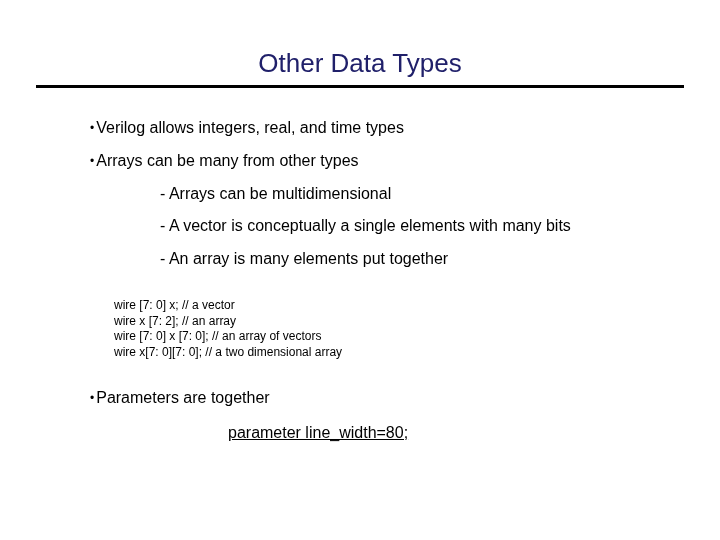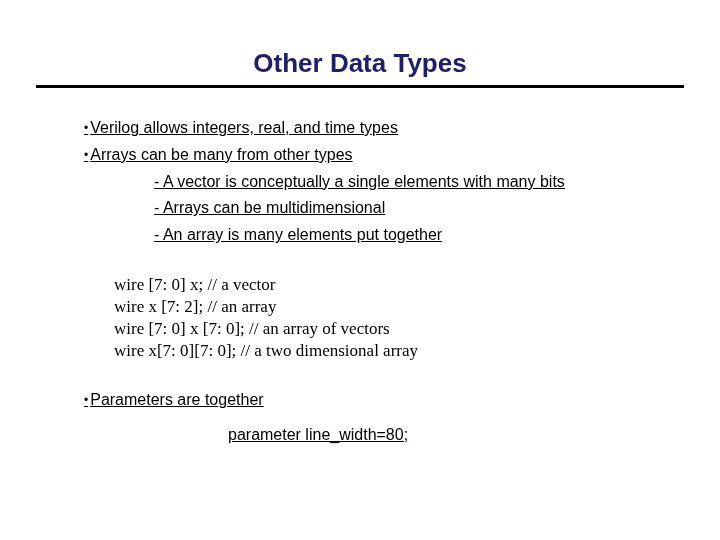--- a/index.html
+++ b/index.html
@@ -15,53 +15,52 @@
     width: 720px;
     height: 540px;
     position: relative;
     box-sizing: border-box;
     padding-top: 48px;
   }
   .title {
     text-align: center;
     font-size: 26px;
     color: #20206a;
-    font-weight: 700;
+    font-weight: 400;
     margin: 0 0 6px 0;
   }
   .rule {
     border: none;
     border-top: 3px solid #000;
     margin: 0 36px 30px 36px;
   }
   .content {
     padding-left: 78px;
     padding-right: 36px;
     font-size: 16px;
     line-height: 1.3;
   }
   .bullet {
-    margin: 6px;
-    text-decoration: underline;
+    margin: 12px;
   }
   .bullet .dot {
     font-size: 12px;
     vertical-align: 1px;
     margin-right: 2px;
   }
   .sub {
     padding-left: 70px;
   }
   .code-block {
     padding-left: 36px;
     margin-top: 28px;
     margin-bottom: 28px;
-    font-size: 17px;
+    font-size: 12px;
     line-height: 1.3;
-    font-family: Liberation Serif, serif;
+    font-family: Liberation Sans, sans-serif;
   }
   .param-block {
     padding-left: 150px;
     margin-top: 14px;
     font-size: 16px;
     text-decoration: underline;
   }
 </style>
 </head>
 <body>
@@ -72,22 +71,22 @@
   <hr class="rule">
 
   <div class="content">
 
     <p class="bullet">
       <span class="dot">•</span><span>Verilog allows integers, real, and time types</span>
     </p>
     <p class="bullet">
       <span class="dot">•</span><span>Arrays can be many from other types</span>
     </p>
+    <p class="bullet sub">- Arrays can be multidimensional</p>
     <p class="bullet sub">- A vector is conceptually a single elements with many bits</p>
-    <p class="bullet sub">- Arrays can be multidimensional</p>
     <p class="bullet sub">- An array is many elements put together</p>
 
     <div class="code-block">
       <div>wire [7: 0] x; // a vector</div>
       <div>wire x [7: 2]; // an array</div>
       <div>wire [7: 0] x [7: 0]; // an array of vectors</div>
       <div>wire x[7: 0][7: 0]; // a two dimensional array</div>
     </div>
 
     <p class="bullet">

